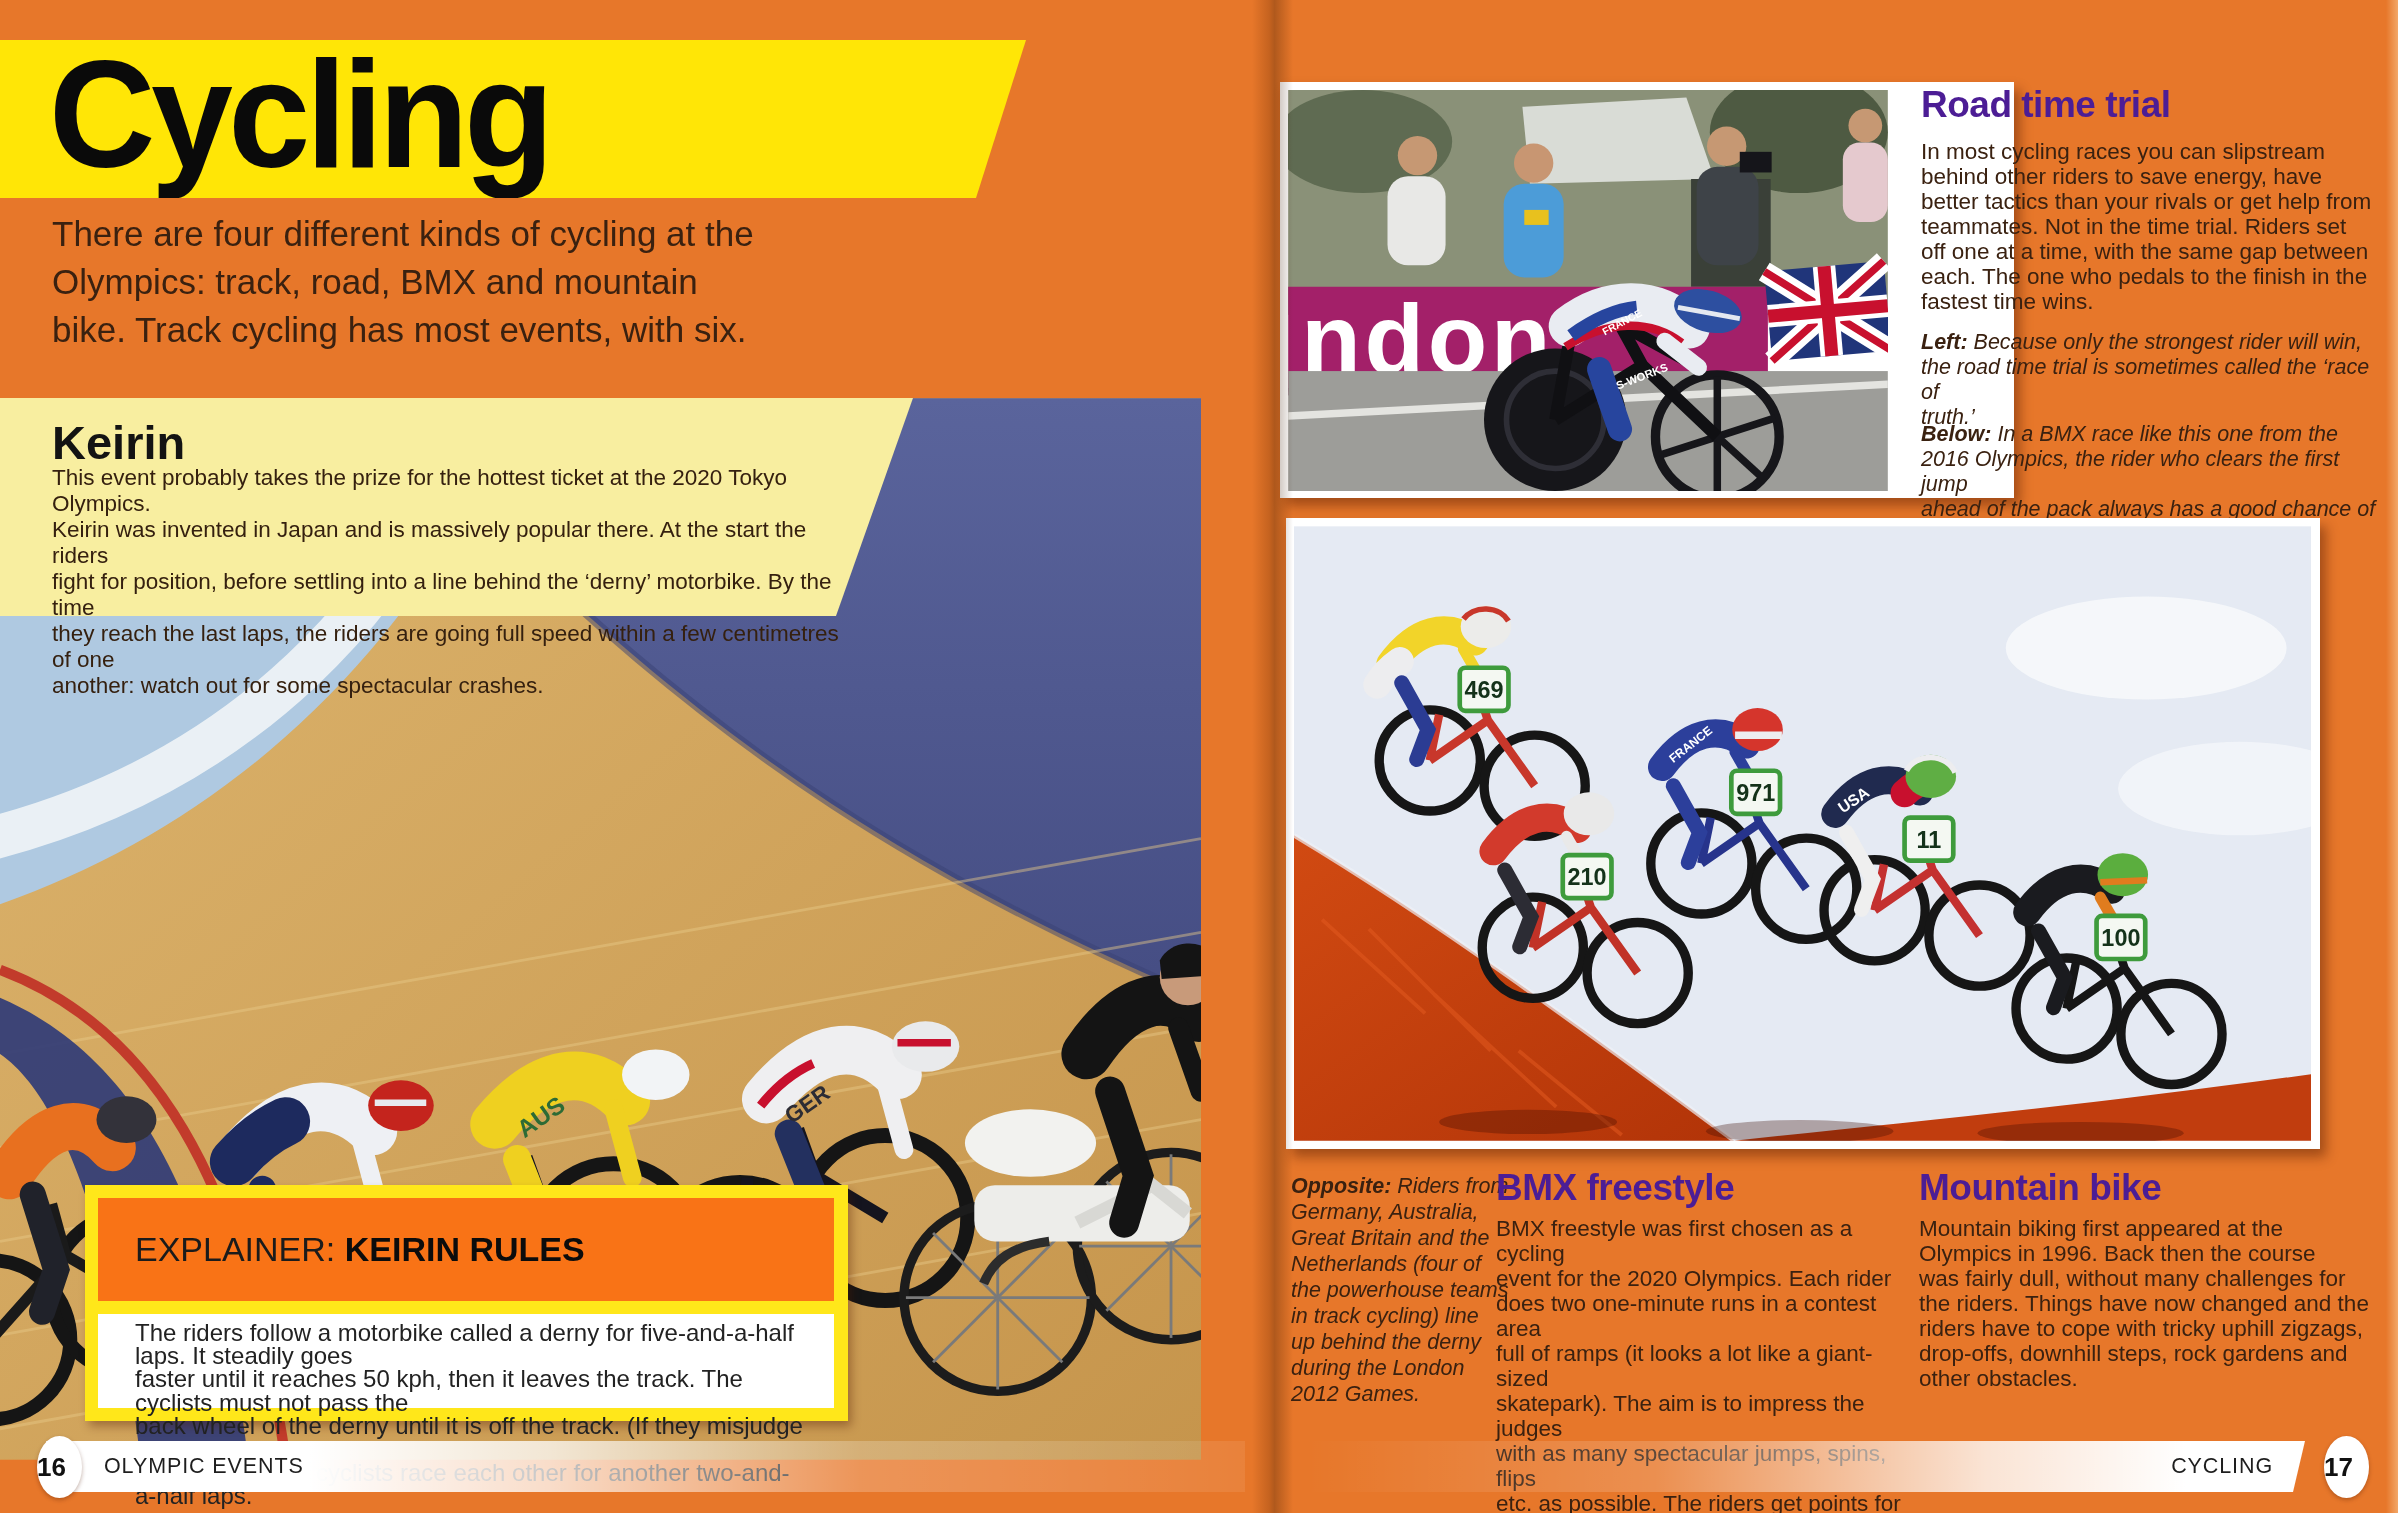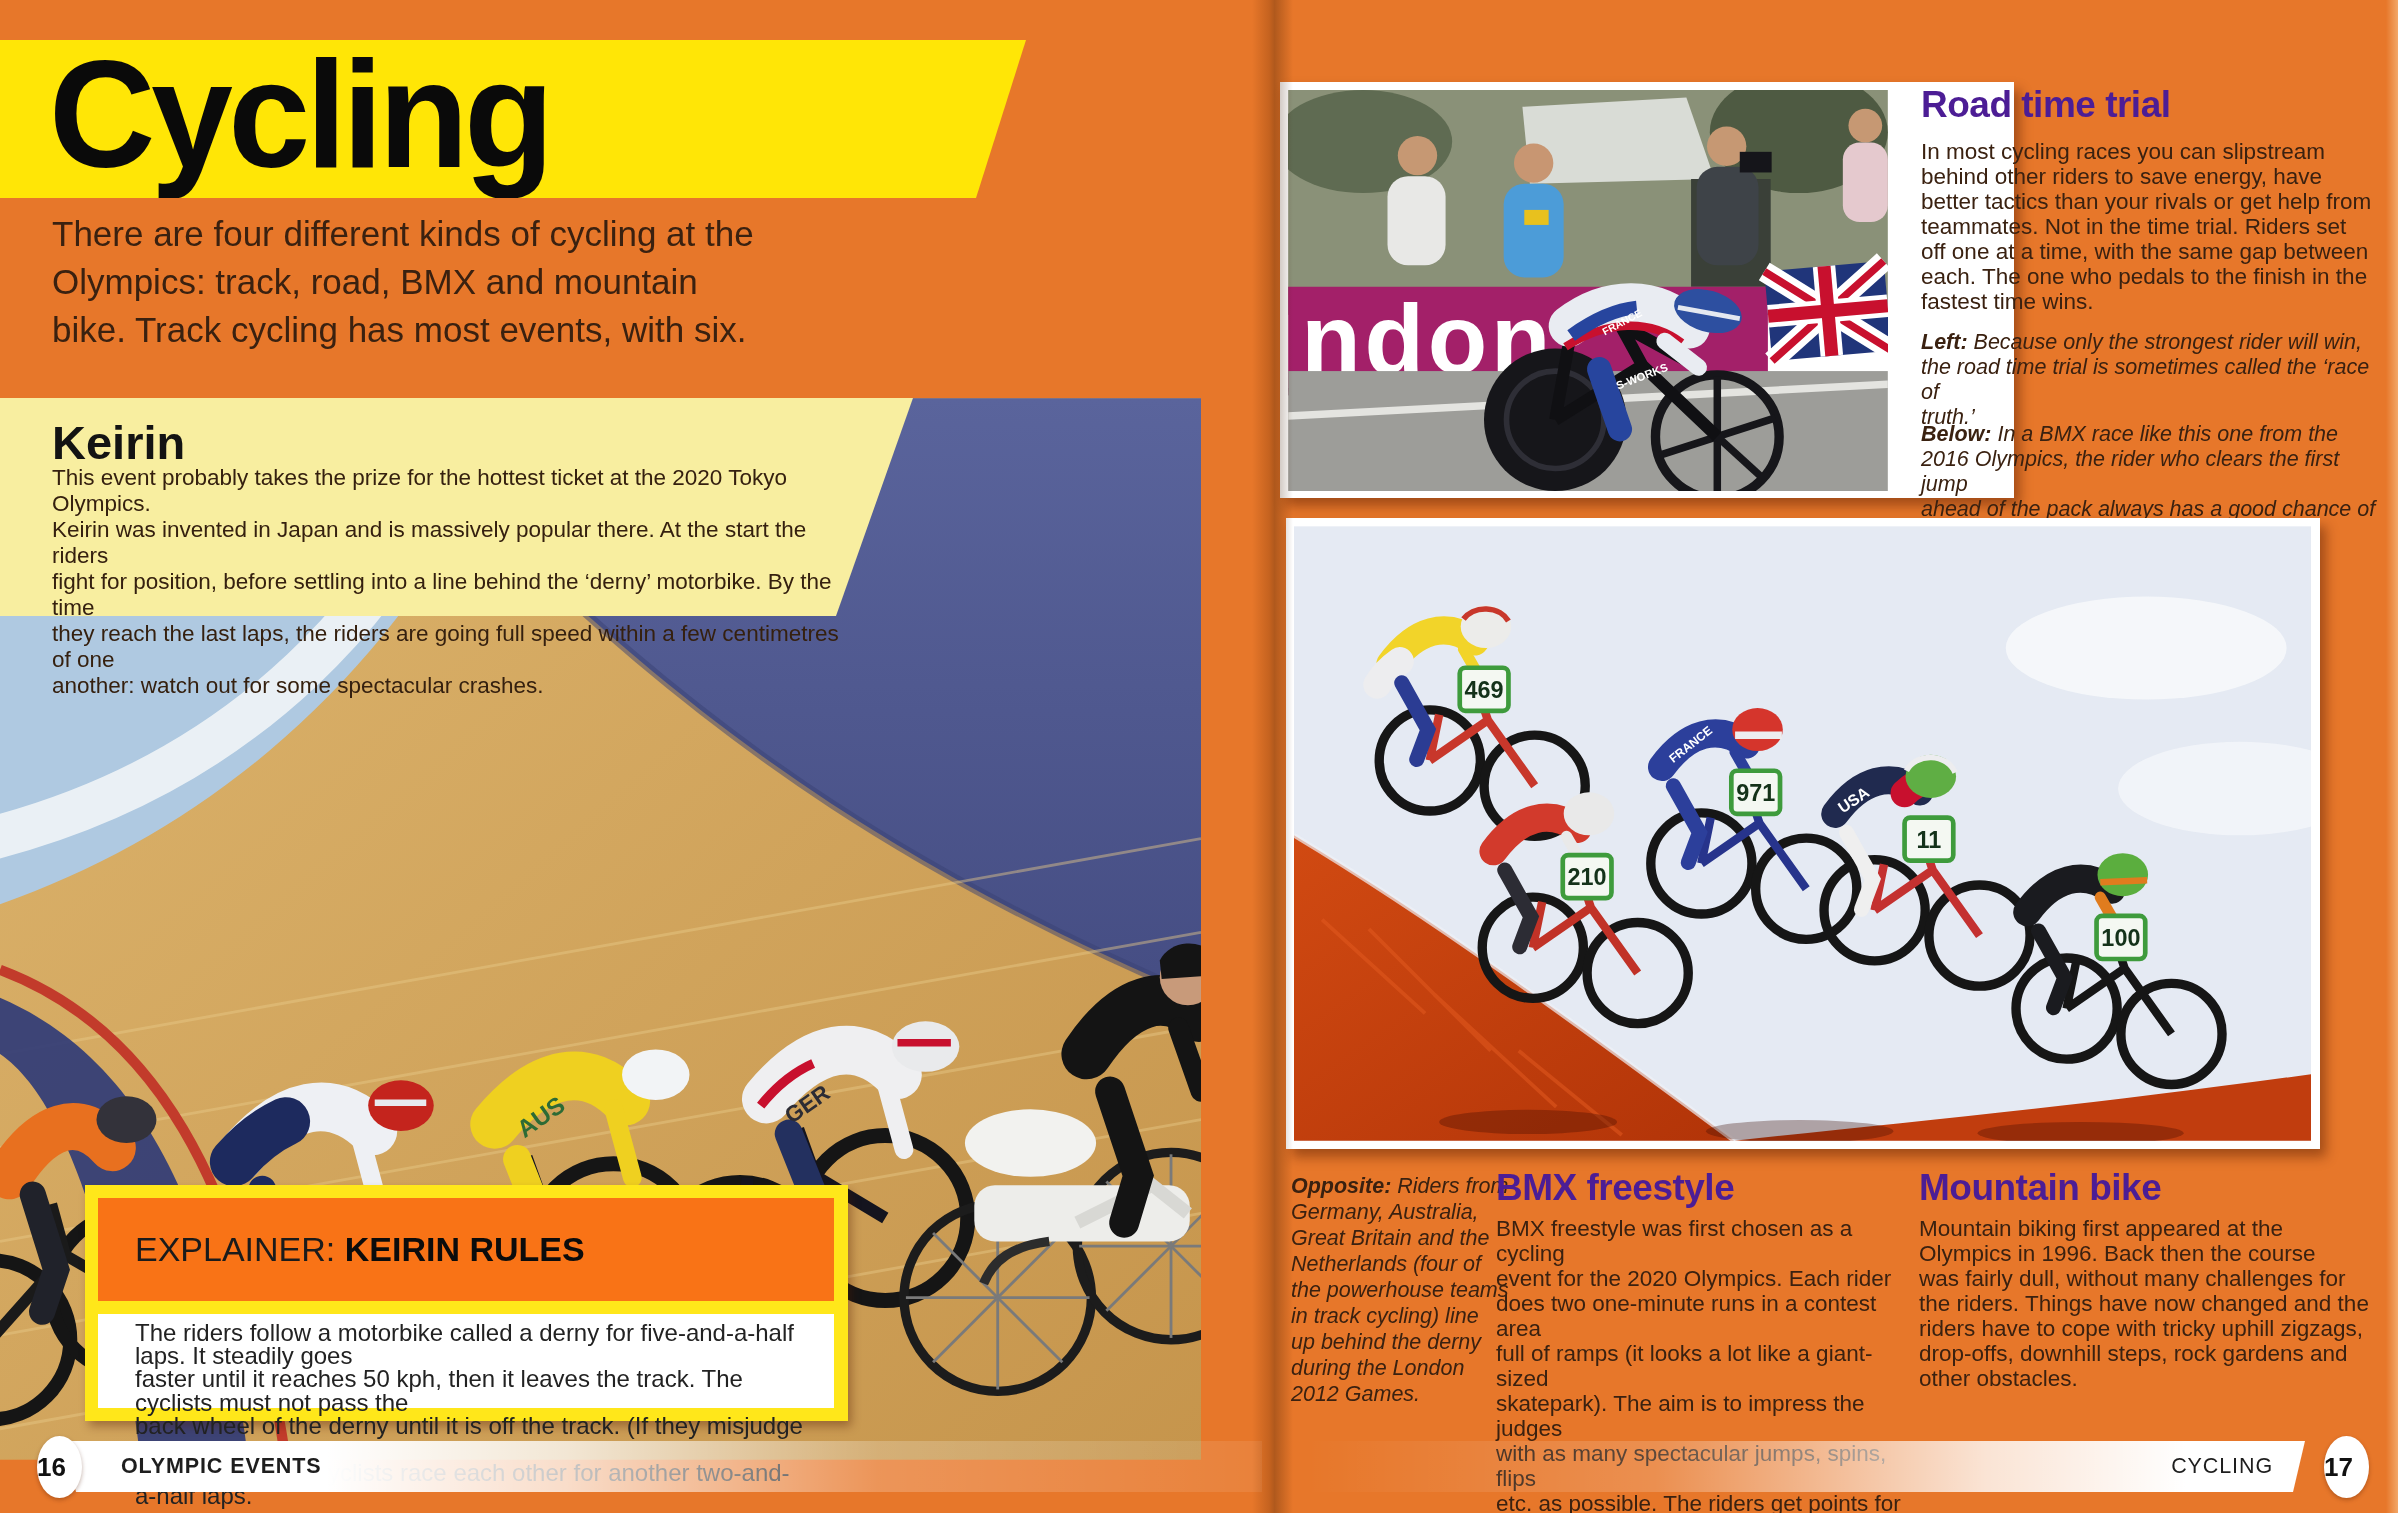--- a/index.html
+++ b/index.html
@@ -38,23 +38,23 @@
   #road-body{left:1921px;top:139px;width:478px;}
   #cap-left{left:1921px;top:330px;width:468px;}
   #cap-below{left:1921px;top:422px;width:468px;}
   #cap-opposite{left:1291px;top:1173px;width:225px;line-height:26px;}
   #bmx-head{left:1496px;top:1167px;}
   #bmx-body{left:1496px;top:1216px;width:422px;line-height:25px;}
   #mtb-head{left:1919px;top:1167px;}
   #mtb-body{left:1919px;top:1216px;width:468px;}
   
   .footer-bar{top:1441px;height:51px;}
-  #footer-bar-left{left:63px;width:1199px;
+  #footer-bar-left{left:46px;width:1199px;
     background:linear-gradient(90deg,#fff 0%,#fff 22%,rgba(255,255,255,.75) 42%,rgba(255,255,255,.22) 68%,rgba(255,255,255,.08) 100%);
-    clip-path:polygon(0 0,100% 0,100% 100%,13px 100%);font-weight:bold;}
+    clip-path:polygon(0 0,100% 0,100% 100%,13px 100%);}
   #footer-bar-right{left:1307px;width:998px;
     background:linear-gradient(90deg,rgba(255,255,255,0) 0%,rgba(255,255,255,.18) 35%,rgba(255,255,255,.8) 68%,#fff 88%);
     clip-path:polygon(0 0,100% 0,calc(100% - 12px) 100%,0 100%);}
   .footer-label{line-height:51px;font-size:21.5px;color:#1e1e1e;letter-spacing:0.9px;}
   #footer-left-label{padding-left:58px;}
   #footer-right-label{text-align:right;padding-right:32px;}
   .page-num{top:1436px;width:45px;height:62px;background:#fff;border-radius:50%;
     line-height:62px;font-size:26px;font-weight:bold;color:#111;
     box-shadow:0 1.9px 4.7px rgba(80,25,0,.35);}
   #page-num-16{left:37px;}

